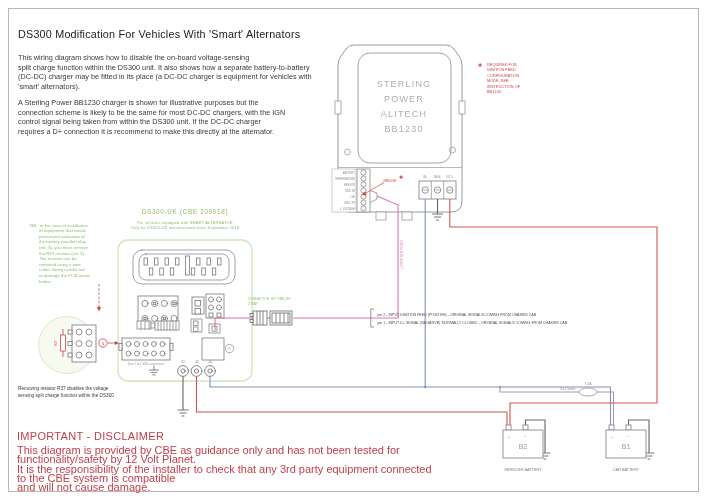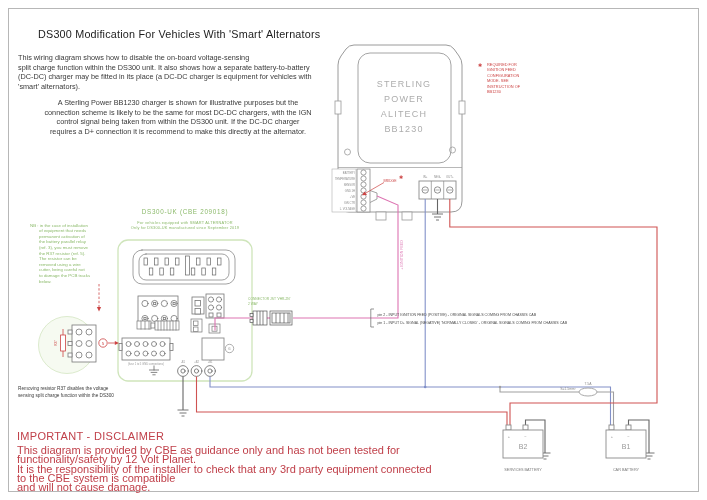--- a/index.html
+++ b/index.html
@@ -1,22 +1,22 @@
 <!DOCTYPE html>
 <html><head>
 <meta charset="utf-8">
 <style>
   html,body{margin:0;padding:0;background:#fff;}
   .page{position:relative;width:707px;height:500px;background:#fff;overflow:hidden;
         font-family:"Liberation Sans",sans-serif;}
   .page svg{position:absolute;left:0;top:0;}
   .ov{position:absolute;white-space:pre-line;}
-  .title{left:18px;top:28px;font-size:10.8px;color:#1c1c1c;letter-spacing:.2px;margin-left:20px;}
+  .title{left:18px;top:28px;font-size:10.8px;color:#1c1c1c;letter-spacing:.2px;}
   .para{left:18px;width:320px;font-size:7.3px;line-height:9.7px;color:#3a3a3a;}
-  .p1{top:53px;} .p2{top:98px;text-align:center;}
+  .p1{top:53px;} .p2{top:98px;}
   .disc-title{left:17px;top:430px;font-size:11px;color:#c0404a;letter-spacing:.3px;}
   .disc-body{left:17px;top:446px;width:420px;font-size:11px;line-height:9.3px;color:#c0404a;}
   svg text{font-family:"Liberation Sans",sans-serif;}
 </style>
 </head>
 <body>
 
 <div class="page">
 
 <svg width="707" height="500" viewBox="0 0 707 500">

